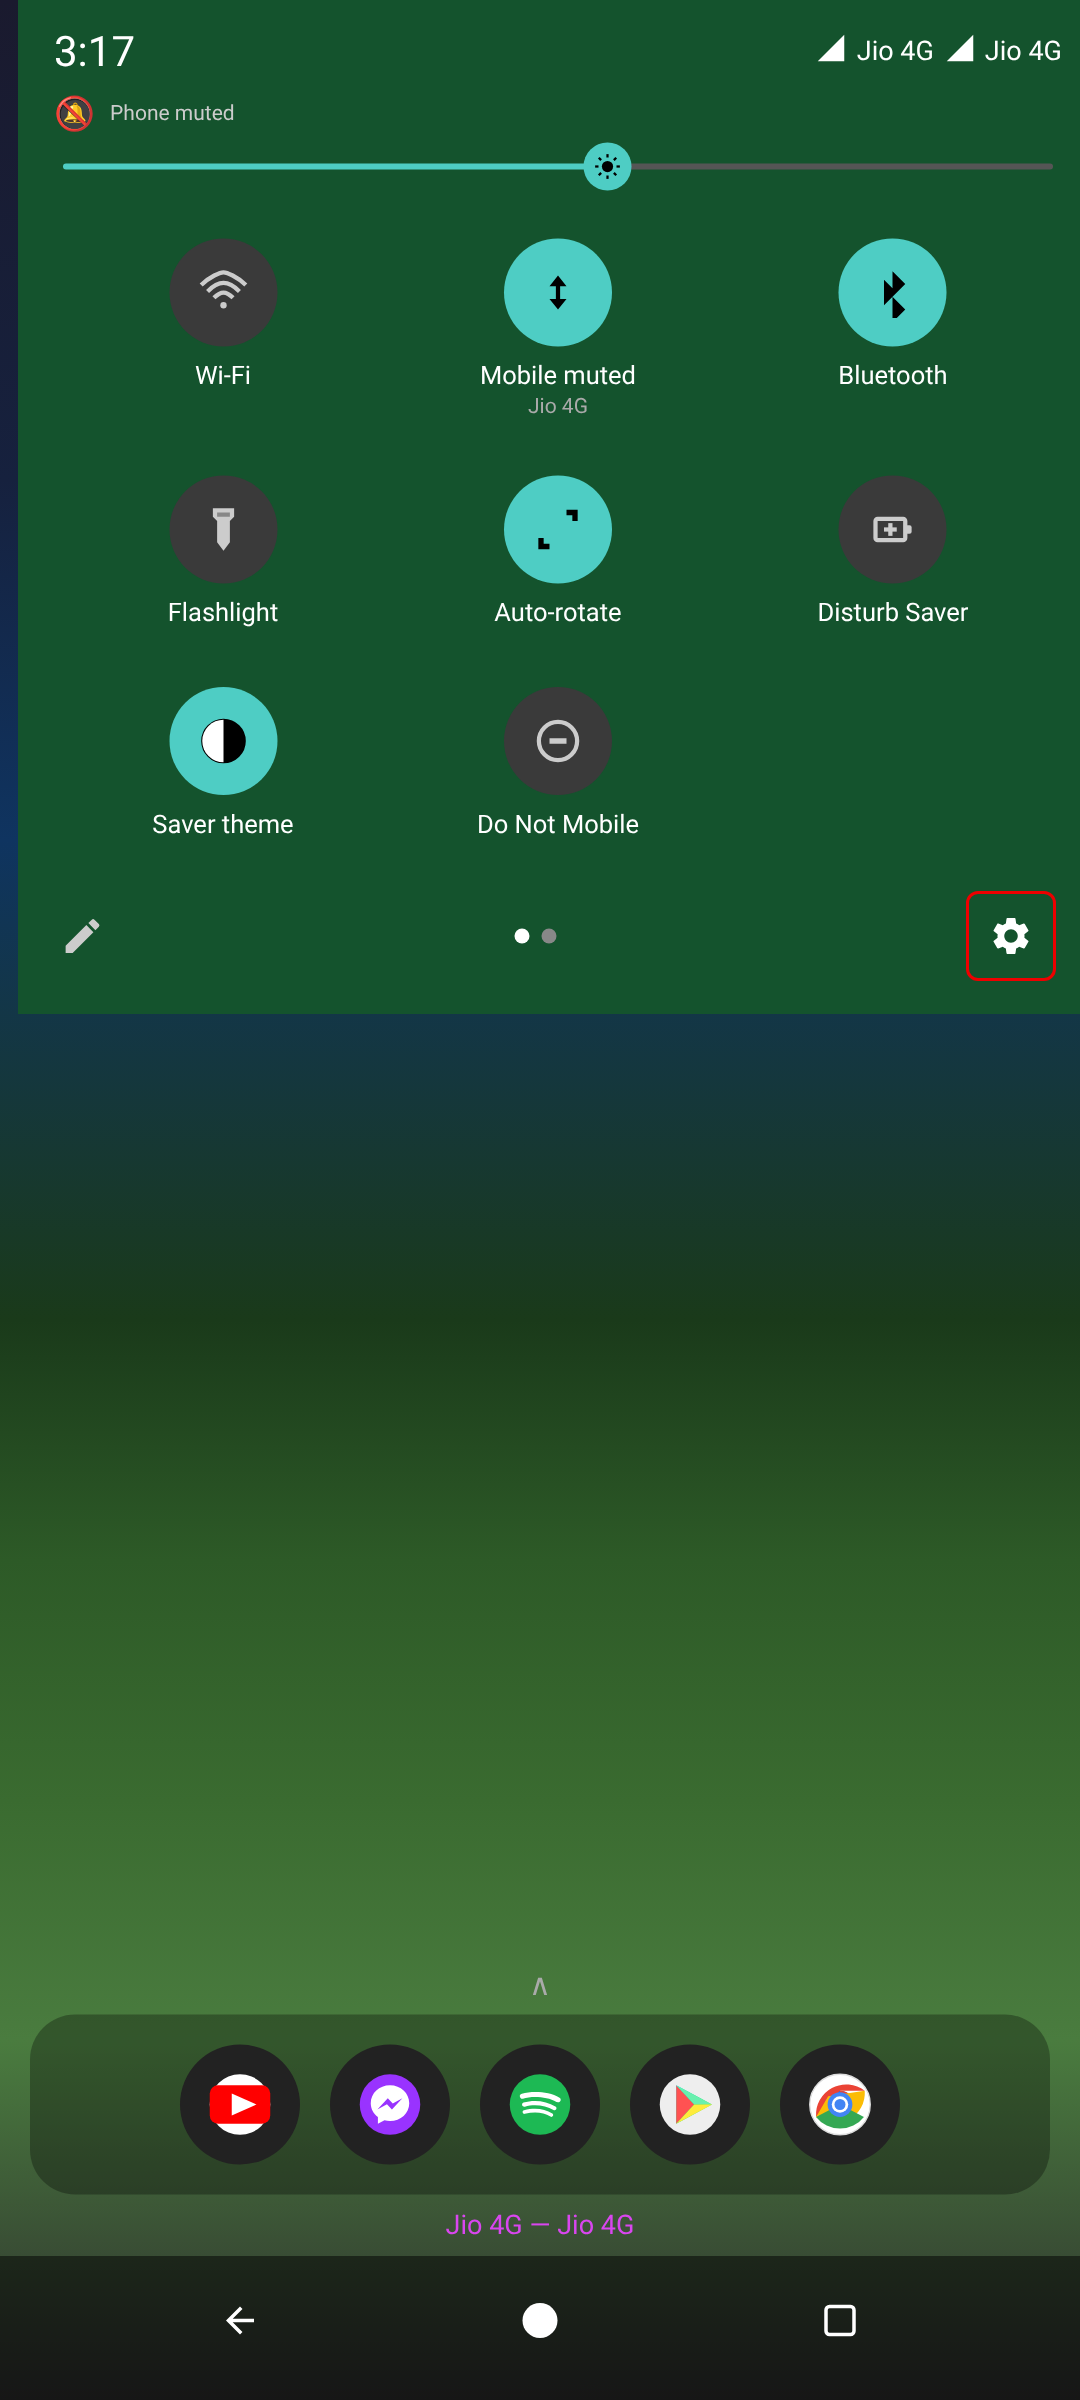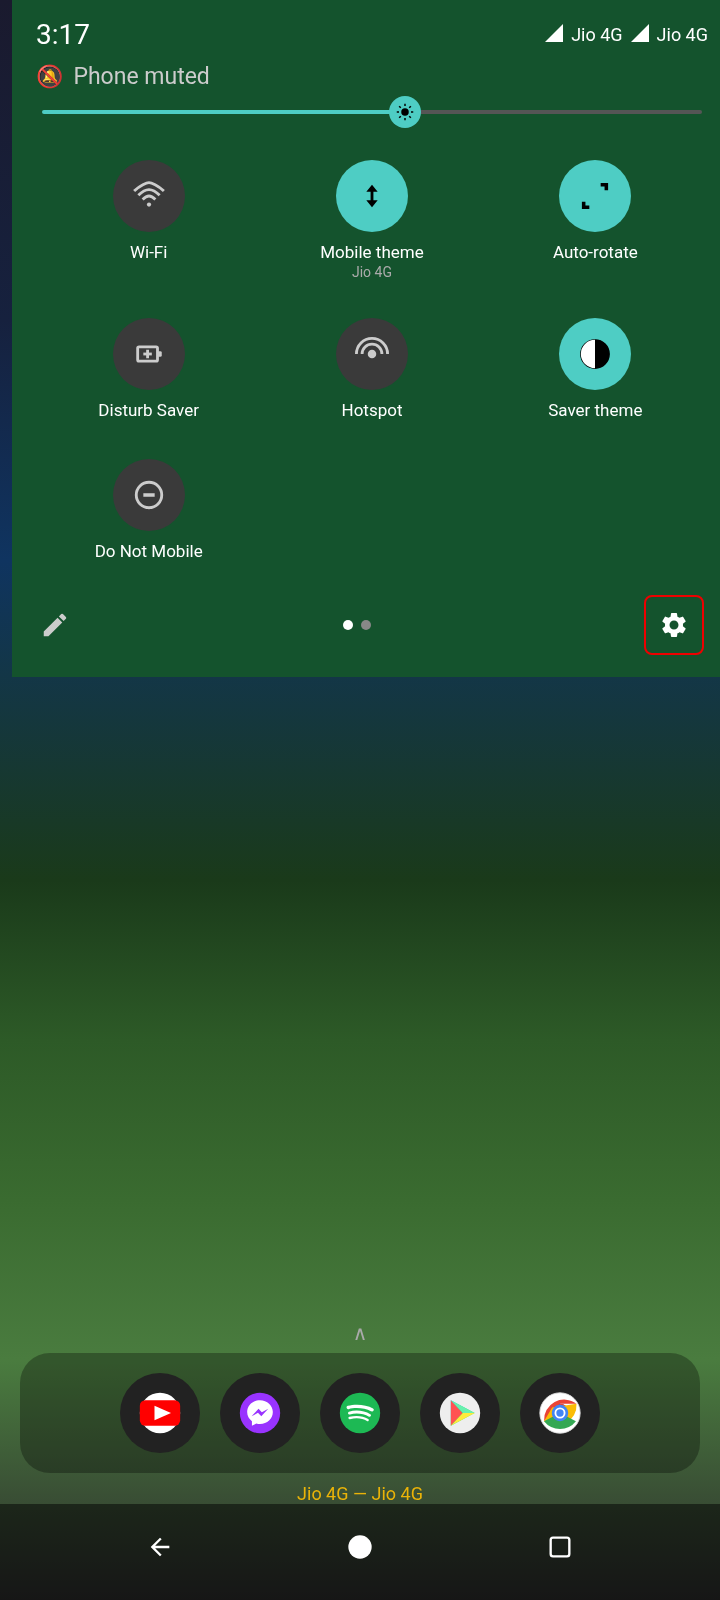--- a/index.html
+++ b/index.html
@@ -80,21 +80,21 @@
     
     .notif-bar {
       display: flex;
       align-items: center;
       padding: 4px 24px 10px;
       gap: 10px;
     }
 
     .notif-bar .notif-text {
       color: #ccc;
-      font-size: 23px;
+      font-size: 14px;
     }
 
     
     .brightness-row {
       padding: 10px 30px 20px;
       display: flex;
       align-items: center;
     }
 
     .brightness-slider-track {
@@ -261,23 +261,24 @@
       height: 80px;
       border-radius: 50%;
       display: flex;
       align-items: center;
       justify-content: center;
       cursor: pointer;
       font-size: 30px;
     }
 
     .carrier-text {
-      color: #eab308;
+      color: #d946ef;
       text-align: center;
       font-size: 18px;
+      margin-bottom: 10px;
     }
 
     
     .nav-bar {
       display: flex;
       justify-content: space-around;
       align-items: center;
       padding: 18px 60px 28px;
       background: rgba(0,0,0,0.5);
     }
@@ -372,25 +373,42 @@
       </div>
       <span class="tile-label">Wi-Fi</span>
     </div>
 
     <div class="tile">
       <div class="tile-icon active">
         <svg viewBox="0 0 24 24" xmlns="http://www.w3.org/2000/svg" fill="#000">
           <path d="M12 4L8 9h3v6H8l4 5 4-5h-3V9h3z"></path>
         </svg>
       </div>
-      <span class="tile-label">Mobile theme</span>
+      <span class="tile-label">Mobile muted</span>
       <span class="tile-sublabel">Jio 4G</span>
     </div>
 
-
+    <div class="tile">
+      <div class="tile-icon active">
+        <svg viewBox="0 0 24 24" xmlns="http://www.w3.org/2000/svg" fill="#000">
+          <path d="M12 2l6 6-6 6 6 6-6 6V14l-4 4V6l4 4V2z"></path>
+        </svg>
+      </div>
+      <span class="tile-label">Bluetooth</span>
+    </div>
+
+    <div class="tile">
+      <div class="tile-icon inactive">
+        <svg viewBox="0 0 24 24" xmlns="http://www.w3.org/2000/svg" fill="#ccc">
+          <path d="M7 2h10v4l-2 2v10l-3 4-3-4V8L7 6V2z"></path>
+          <rect x="9" y="4" width="6" height="2" fill="#888"></rect>
+        </svg>
+      </div>
+      <span class="tile-label">Flashlight</span>
+    </div>
 
     <div class="tile">
       <div class="tile-icon active">
         <svg viewBox="0 0 24 24" xmlns="http://www.w3.org/2000/svg" fill="none" stroke="#000" stroke-width="2.5">
           <path d="M12 4C7.6 4 4 7.6 4 12s3.6 8 8 8 8-3.6 8-8" fill="none"></path>
           <polyline points="16,4 20,4 20,8" fill="none" stroke="#000" stroke-width="2.5"></polyline>
           <polyline points="8,20 4,20 4,16" fill="none" stroke="#000" stroke-width="2.5"></polyline>
         </svg>
       </div>
       <span class="tile-label">Auto-rotate</span>
@@ -401,30 +419,20 @@
         <svg viewBox="0 0 24 24" xmlns="http://www.w3.org/2000/svg" fill="#ccc">
           <rect x="4" y="7" width="14" height="10" rx="1" fill="none" stroke="#ccc" stroke-width="2"></rect>
           <rect x="18" y="10" width="3" height="4" rx="1" fill="#ccc"></rect>
           <line x1="11" y1="9" x2="11" y2="15" stroke="#ccc" stroke-width="2"></line>
           <line x1="8" y1="12" x2="14" y2="12" stroke="#ccc" stroke-width="2"></line>
         </svg>
       </div>
       <span class="tile-label">Disturb Saver</span>
     </div>
 
-    <div class="tile">
-      <div class="tile-icon inactive">
-        <svg viewBox="0 0 24 24" xmlns="http://www.w3.org/2000/svg" fill="none" stroke="#ccc" stroke-width="2">
-          <circle cx="12" cy="12" r="3" fill="#ccc" stroke="none"></circle>
-          <path d="M5 12a7 7 0 0 1 14 0" stroke="#ccc" fill="none"></path>
-          <path d="M1 12a11 11 0 0 1 22 0" stroke="#ccc" fill="none"></path>
-        </svg>
-      </div>
-      <span class="tile-label">Hotspot</span>
-    </div>
 
     <div class="tile">
       <div class="tile-icon active">
         <svg viewBox="0 0 24 24" xmlns="http://www.w3.org/2000/svg">
           <circle cx="12" cy="12" r="10" fill="#000" stroke="#000"></circle>
           <path d="M12 2a10 10 0 0 0 0 20V2z" fill="#fff"></path>
         </svg>
       </div>
       <span class="tile-label">Saver theme</span>
     </div>

